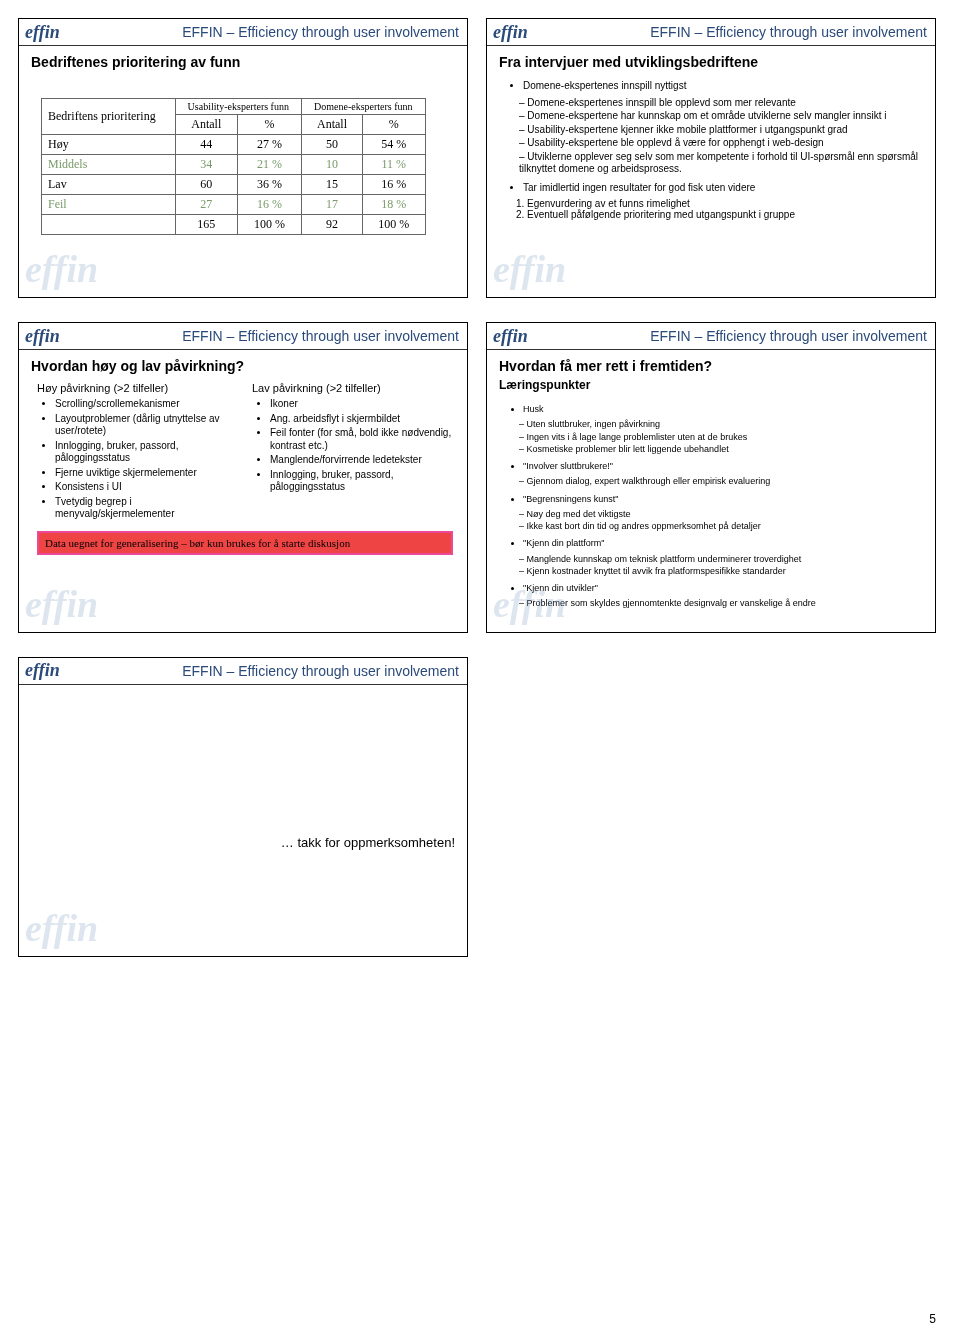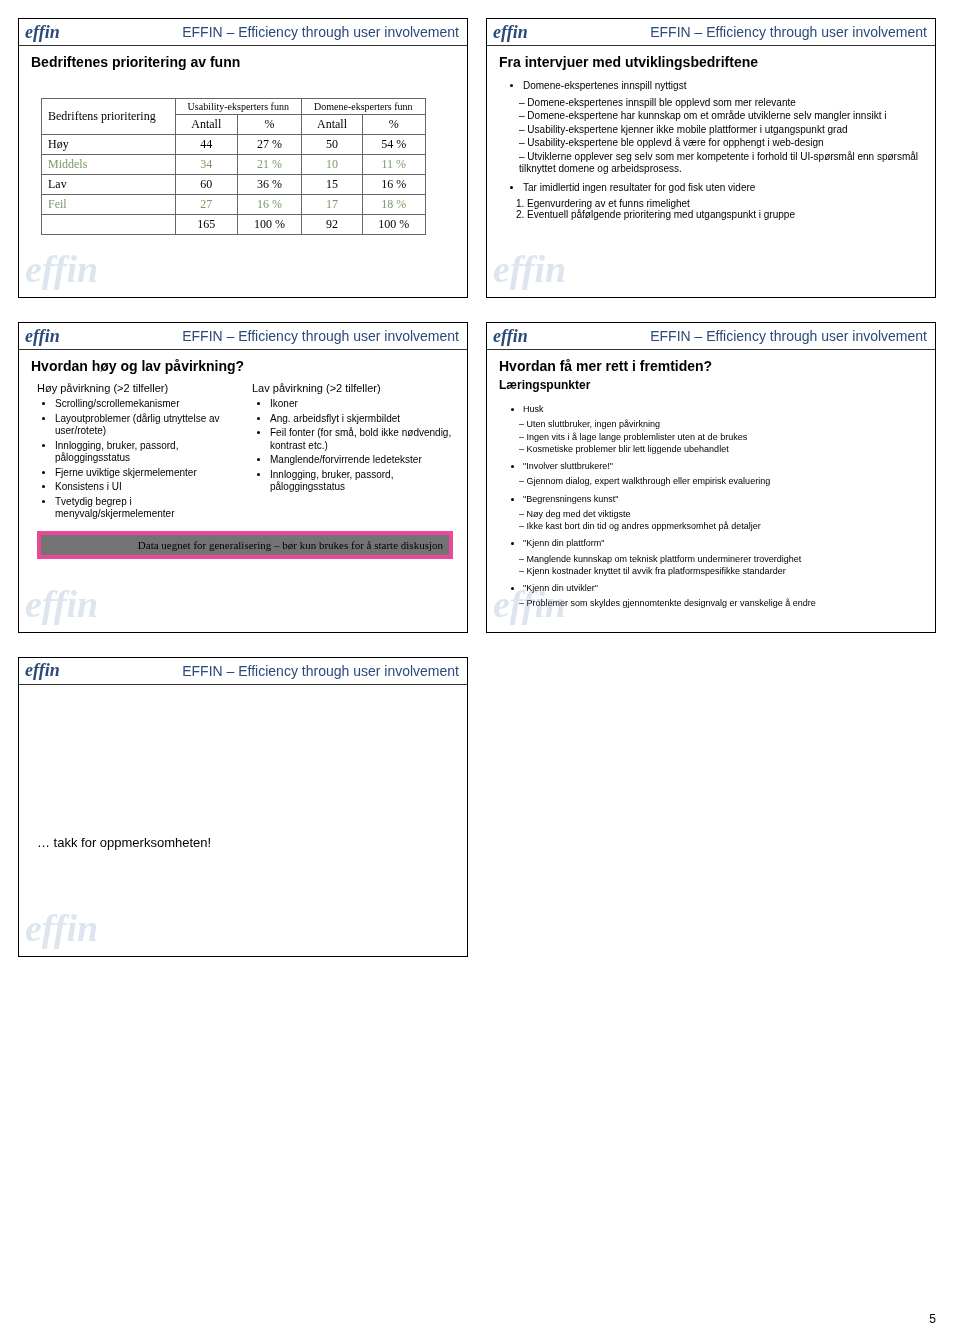--- a/index.html
+++ b/index.html
@@ -63,28 +63,28 @@
   ul.dash { list-style-type:none; margin:2px 0 6px 0; padding-left:14px; }
   ul.dash > li::before { content:"– "; }
   ul.dash > li { margin-bottom:1px; line-height:1.25; }
   ol.num { margin:2px 0 6px 0; padding-left:22px; }
 
   .two-col { display:flex; gap:12px; }
   .col { flex:1; }
   .col-head { font-size:11px; margin-bottom:4px; }
 
   .note-box {
-    border:4px solid #ec4899; background:#737373;
+    border:2px solid #ec4899; background:#ef4444;
     padding:4px 6px; margin:6px 2px 0 0;
-    font-family:"Times New Roman",serif; font-size:11px;text-align:right;
+    font-family:"Times New Roman",serif; font-size:11px;
   }
 
   .pagenum { position:absolute; right:8px; bottom:-32px; font-size:12px; }
 
-  .slide-thanks .slide-body { padding-top:150px; font-size:13px; }
+  .slide-thanks .slide-body { padding-top:150px; font-size:13px;text-align:right; }
 </style>
 </head>
 <body>
 
 <div class="grid">
 
   <div class="slide">
     <div class="slide-header">
       <span class="logo">effin</span>
       <span class="tagline">EFFIN – Efficiency through user involvement</span>

